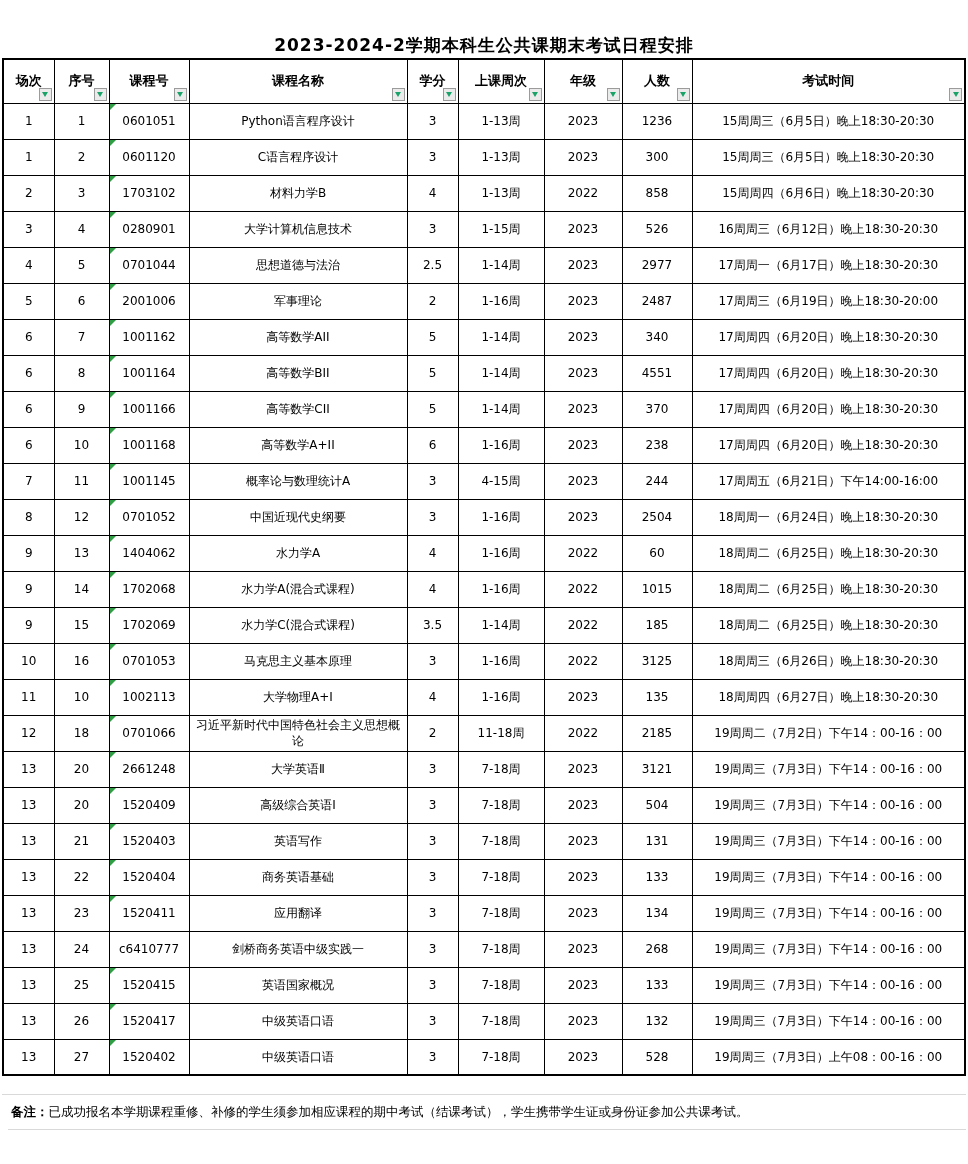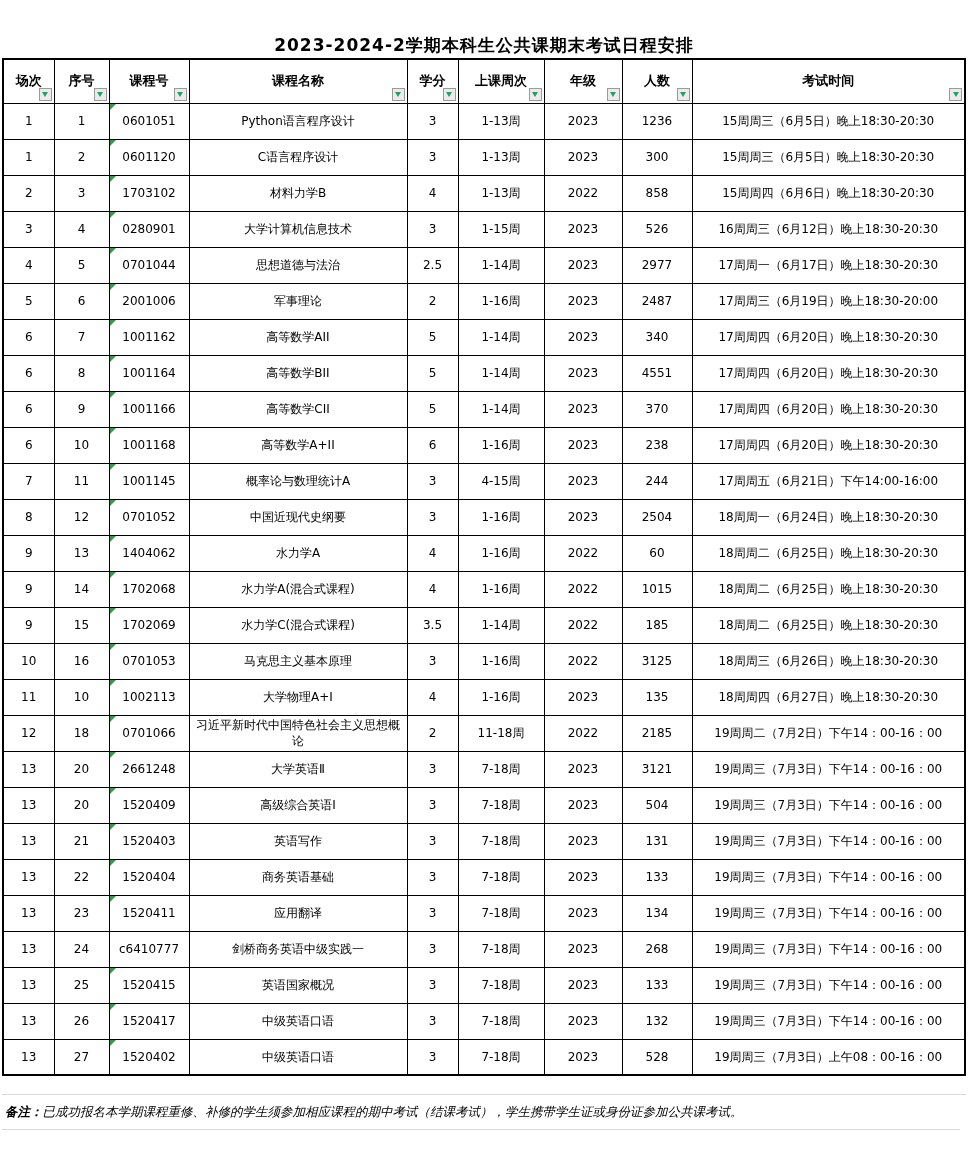--- a/index.html
+++ b/index.html
@@ -44,24 +44,23 @@
   .tri{
     position:absolute;left:0;top:0;width:0;height:0;
     border-top:6px solid var(--indicator-green);
     border-right:6px solid transparent;
   }
   .strip{
     margin-left:2px;width:964px;height:18px;
     border-bottom:1px solid var(--grid-light);
   }
   .note{
-    margin-left:2px;width:958px;box-sizing:border-box;
+    margin-left:8px;width:958px;box-sizing:border-box;
     padding:9px 3px 8px 3px;font-size:12.5px;
     border-bottom:1px solid var(--grid-light);
-    font-style:italic;
   }
   .note .lbl{font-weight:bold;}
   td .cellwrap{display:inline-block;max-width:100%;word-break:break-all;}
 </style>
 </head>
 <body>
 
 <div class="title">2023-2024-2学期本科生公共课期末考试日程安排</div>
 
 <table class="sched">

